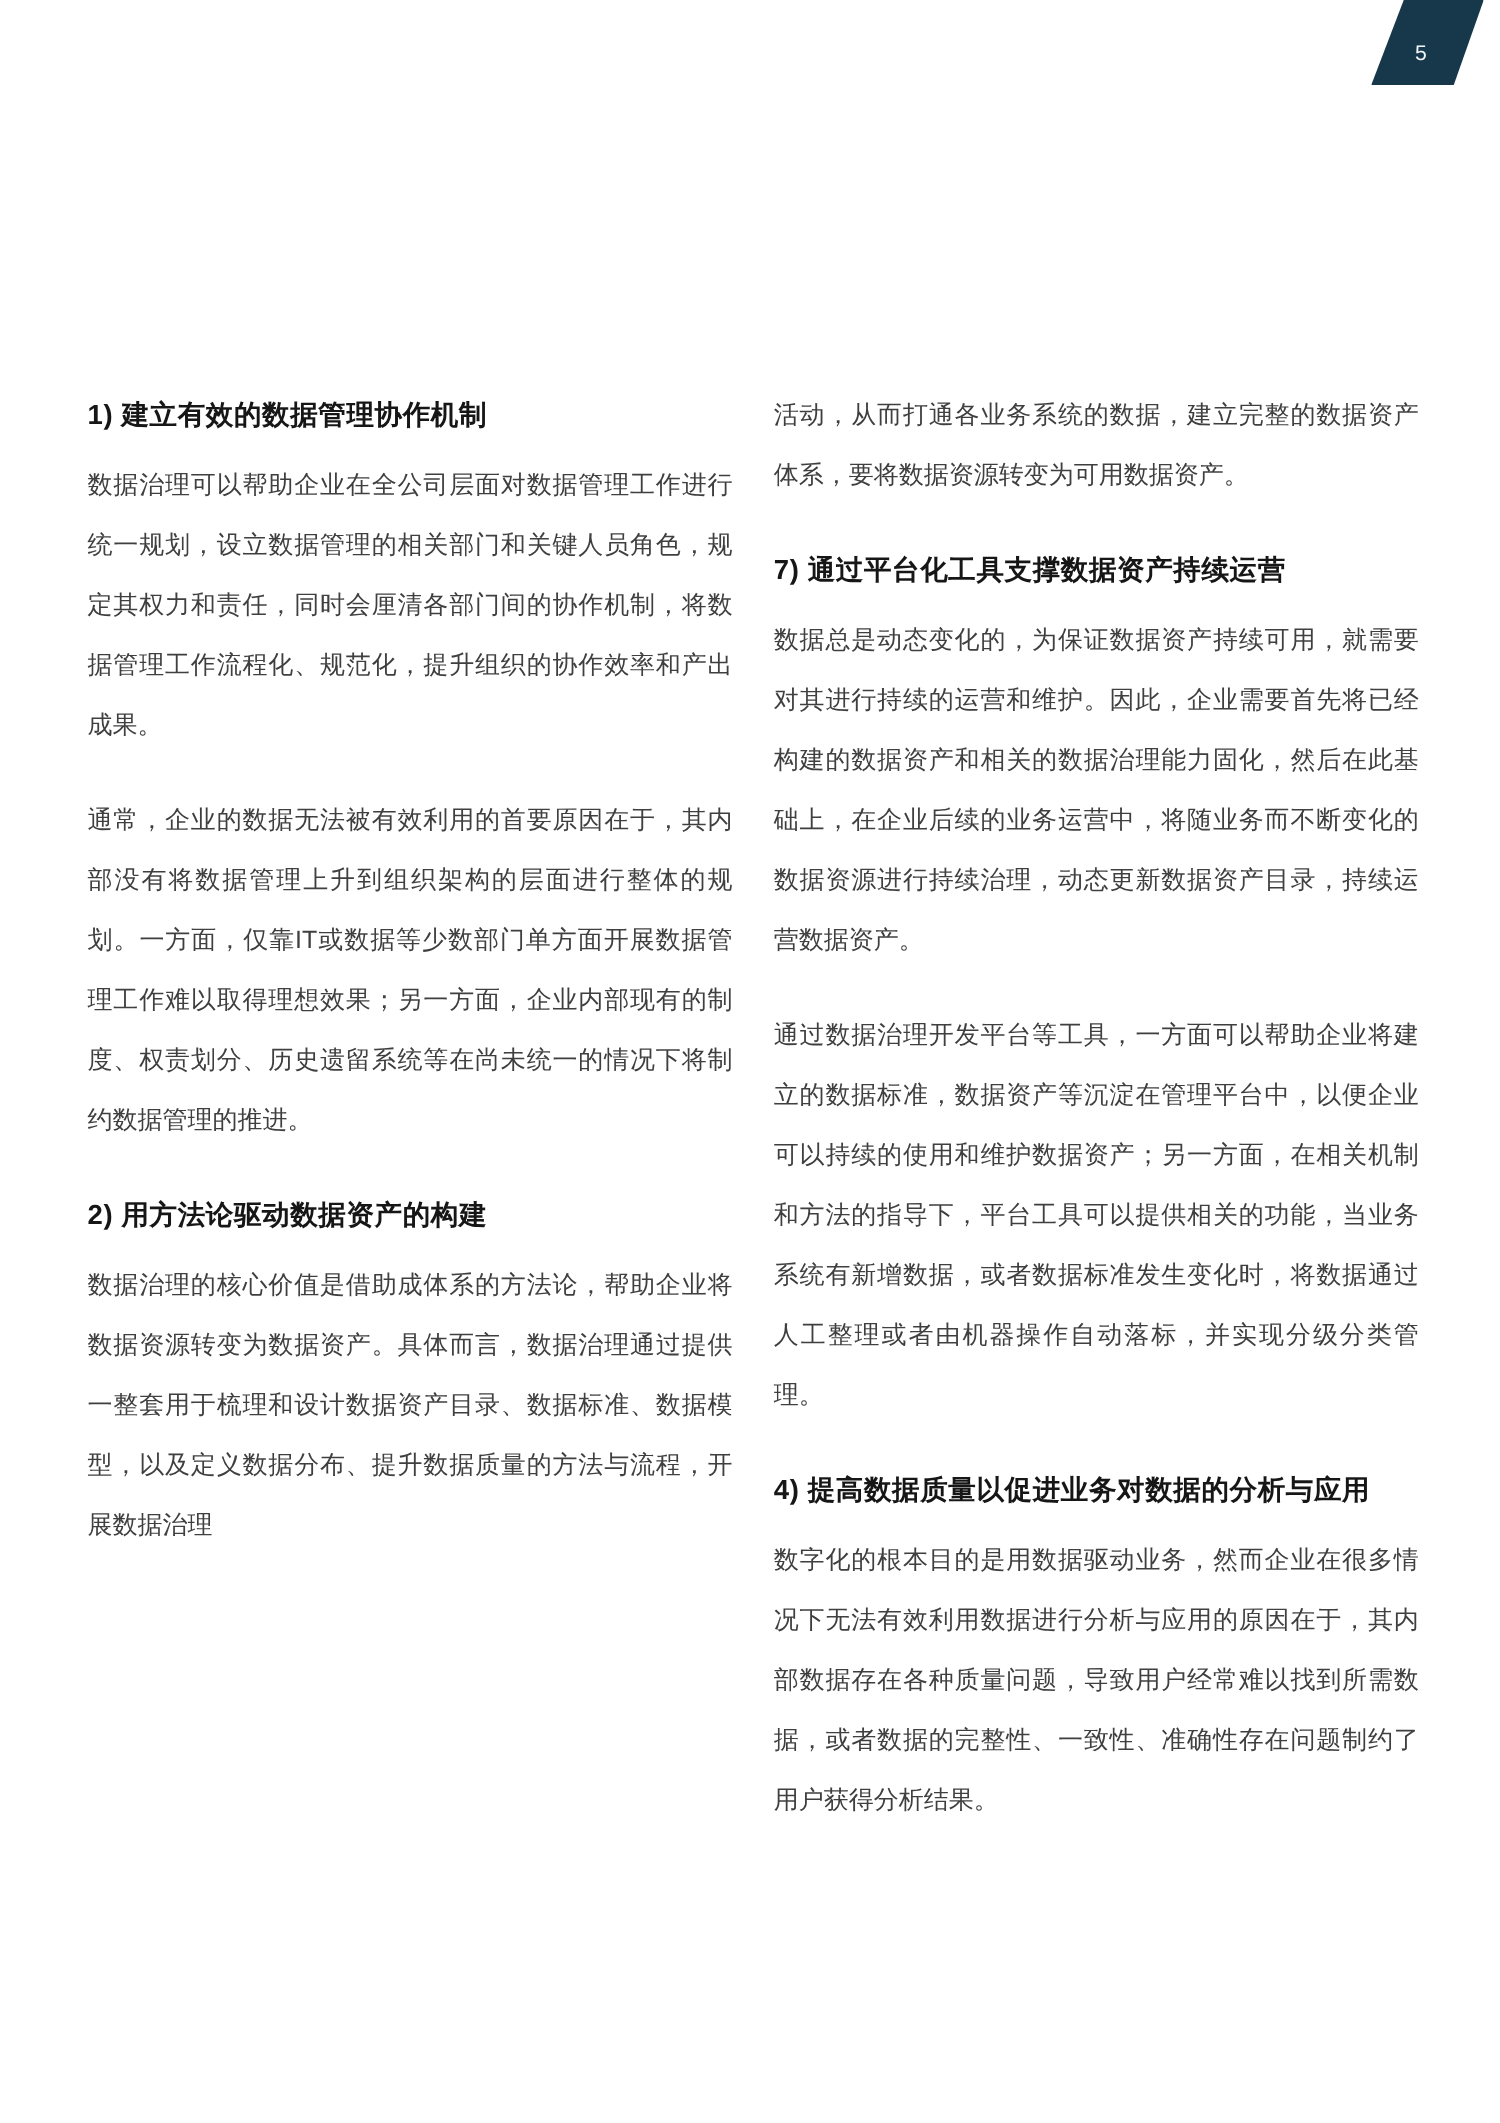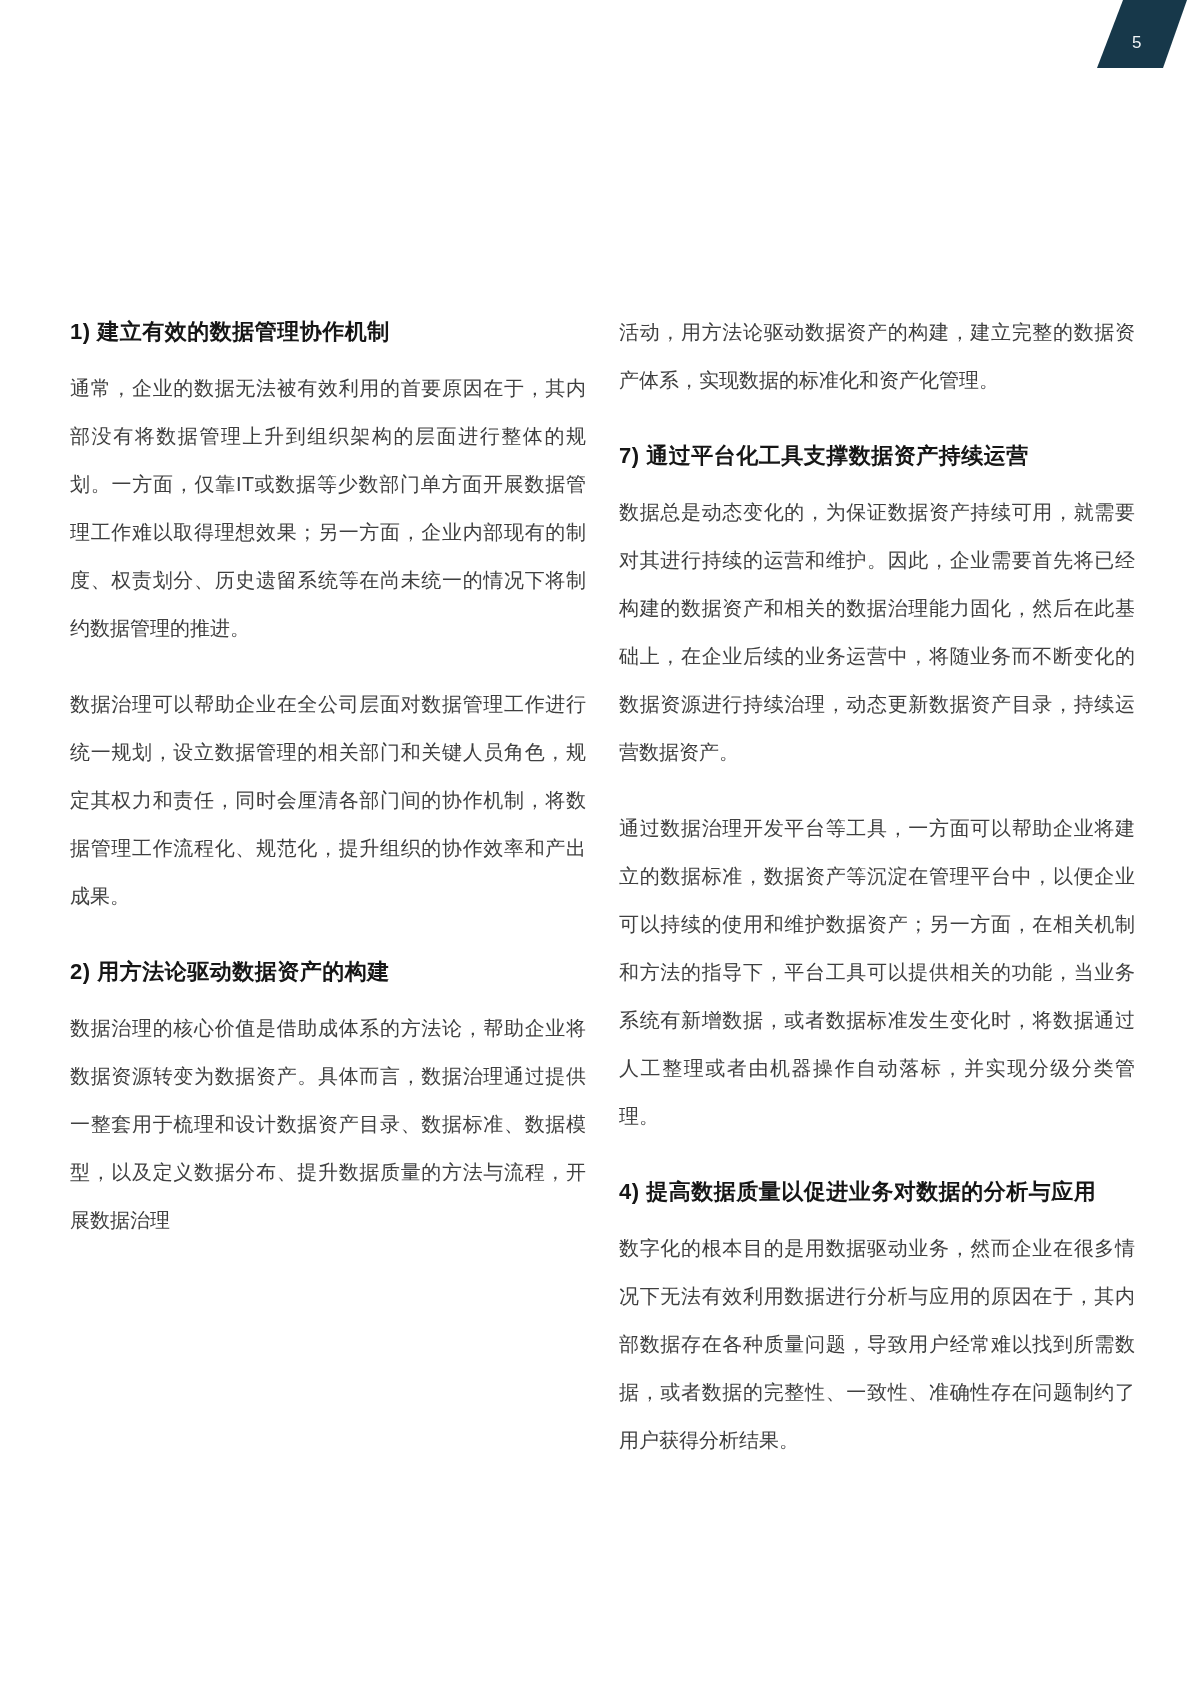--- a/index.html
+++ b/index.html
@@ -73,28 +73,28 @@
 <div class="page-root">
 
   <div class="corner-tab">
     <span class="page-num">5</span>
   </div>
 
   <div class="content">
 
     <div class="column">
       <h2>1) 建立有效的数据管理协作机制</h2>
+      <p>数据治理可以帮助企业在全公司层面对数据管理工作进行统一规划，设立数据管理的相关部门和关键人员角色，规定其权力和责任，同时会厘清各部门间的协作机制，将数据管理工作流程化、规范化，提升组织的协作效率和产出成果。</p>
       <p>通常，企业的数据无法被有效利用的首要原因在于，其内部没有将数据管理上升到组织架构的层面进行整体的规划。一方面，仅靠IT或数据等少数部门单方面开展数据管理工作难以取得理想效果；另一方面，企业内部现有的制度、权责划分、历史遗留系统等在尚未统一的情况下将制约数据管理的推进。</p>
-      <p>数据治理可以帮助企业在全公司层面对数据管理工作进行统一规划，设立数据管理的相关部门和关键人员角色，规定其权力和责任，同时会厘清各部门间的协作机制，将数据管理工作流程化、规范化，提升组织的协作效率和产出成果。</p>
       <h2>2) 用方法论驱动数据资产的构建</h2>
       <p>数据治理的核心价值是借助成体系的方法论，帮助企业将数据资源转变为数据资产。具体而言，数据治理通过提供一整套用于梳理和设计数据资产目录、数据标准、数据模型，以及定义数据分布、提升数据质量的方法与流程，开展数据治理</p>
     </div>
 
     <div class="column">
-      <p>活动，用方法论驱动数据资产的构建，建立完整的数据资产体系，实现数据的标准化和资产化管理。</p>
+      <p>活动，从而打通各业务系统的数据，建立完整的数据资产体系，要将数据资源转变为可用数据资产。</p>
       <h2>7) 通过平台化工具支撑数据资产持续运营</h2>
       <p>数据总是动态变化的，为保证数据资产持续可用，就需要对其进行持续的运营和维护。因此，企业需要首先将已经构建的数据资产和相关的数据治理能力固化，然后在此基础上，在企业后续的业务运营中，将随业务而不断变化的数据资源进行持续治理，动态更新数据资产目录，持续运营数据资产。</p>
       <p>通过数据治理开发平台等工具，一方面可以帮助企业将建立的数据标准，数据资产等沉淀在管理平台中，以便企业可以持续的使用和维护数据资产；另一方面，在相关机制和方法的指导下，平台工具可以提供相关的功能，当业务系统有新增数据，或者数据标准发生变化时，将数据通过人工整理或者由机器操作自动落标，并实现分级分类管理。</p>
       <h2>4) 提高数据质量以促进业务对数据的分析与应用</h2>
       <p>数字化的根本目的是用数据驱动业务，然而企业在很多情况下无法有效利用数据进行分析与应用的原因在于，其内部数据存在各种质量问题，导致用户经常难以找到所需数据，或者数据的完整性、一致性、准确性存在问题制约了用户获得分析结果。</p>
     </div>
 
   </div>
 </div>
 

